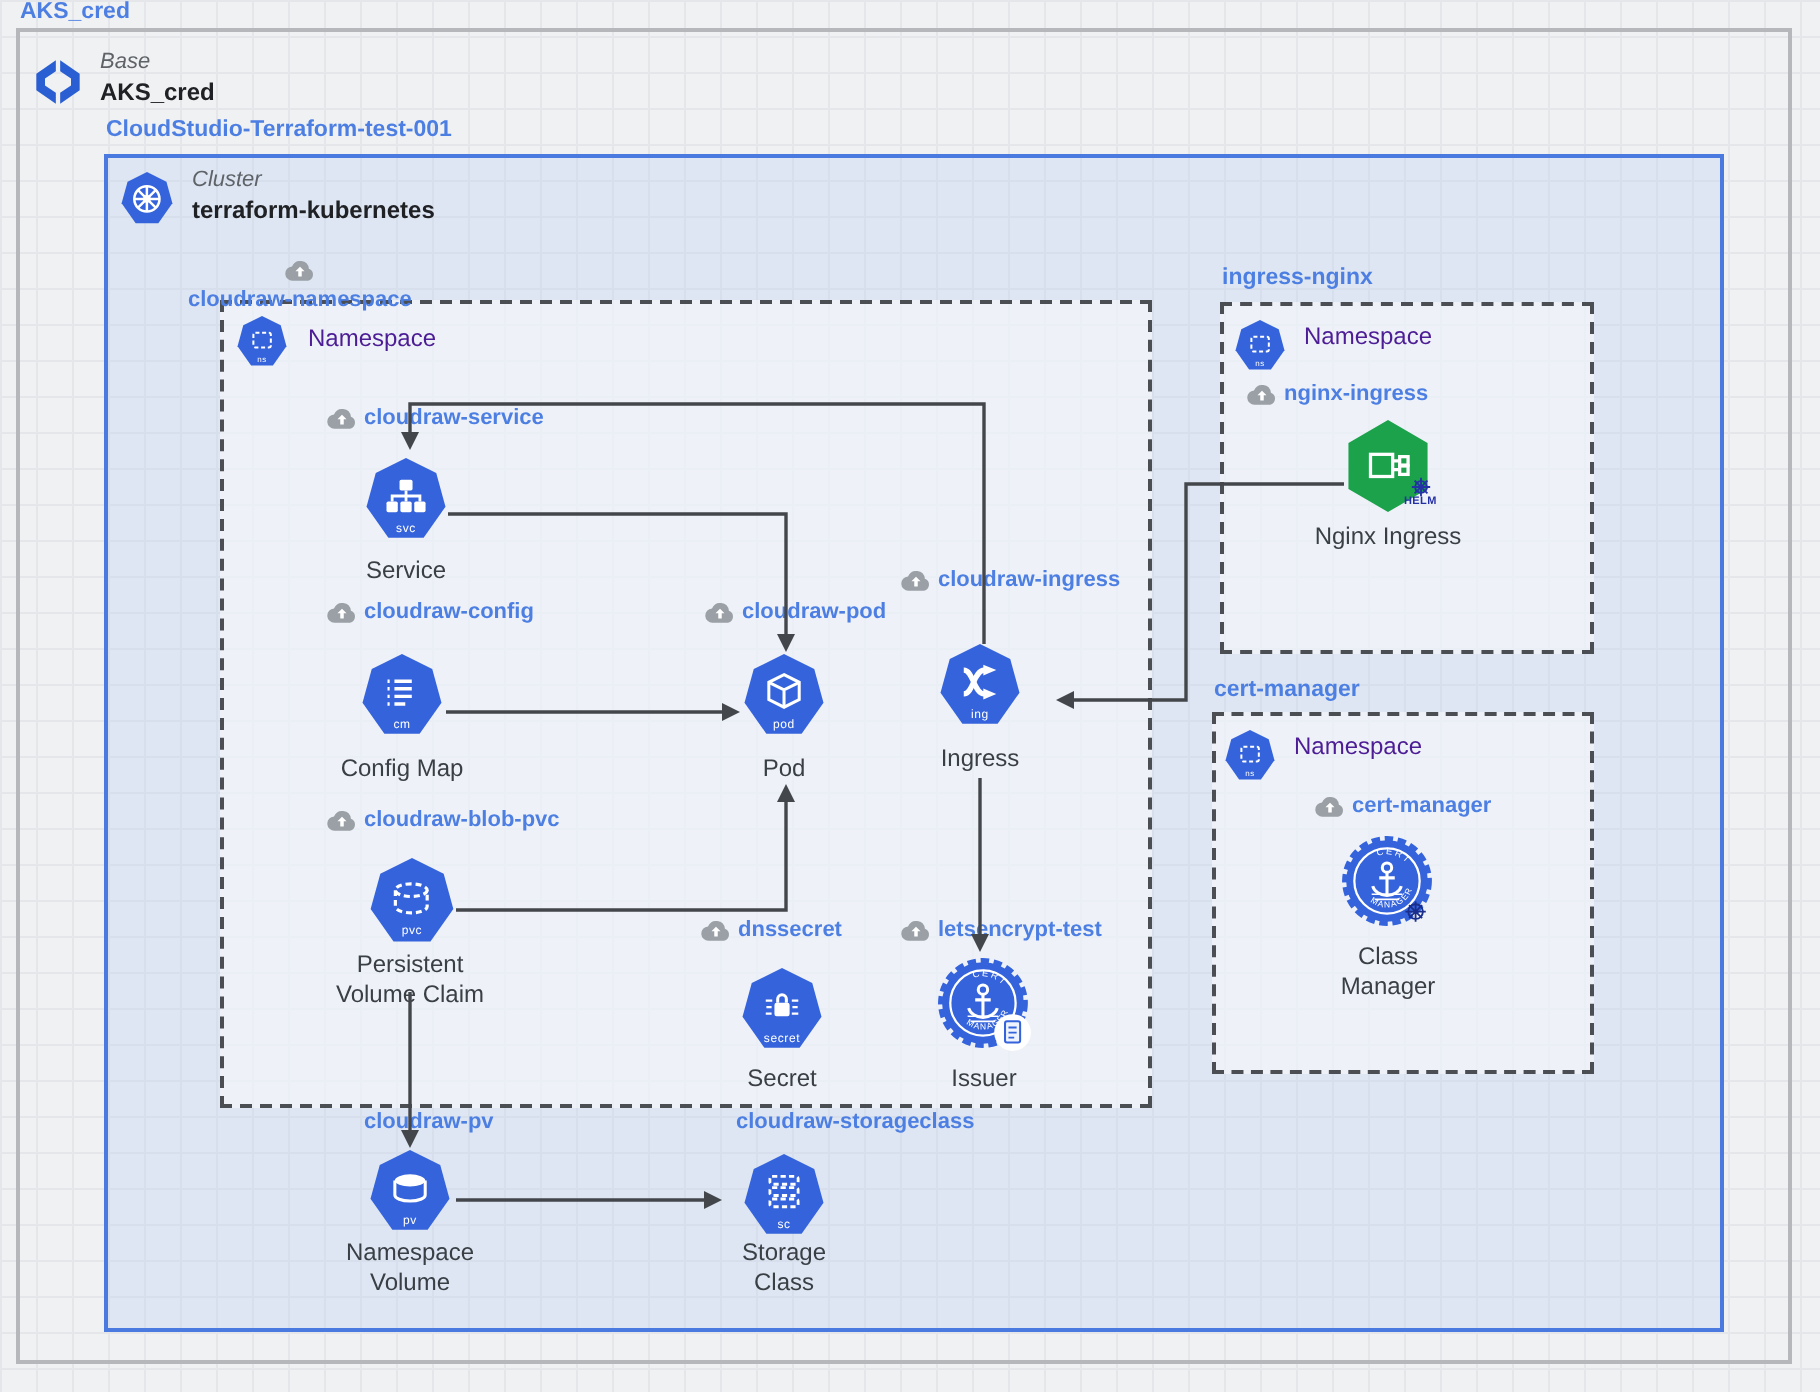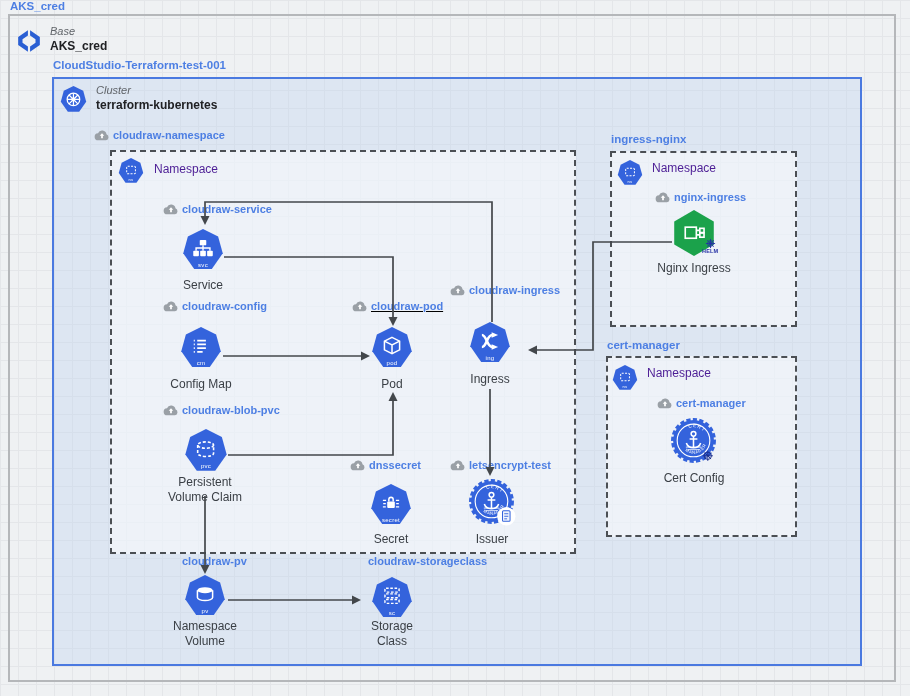--- a/index.html
+++ b/index.html
@@ -60,21 +60,21 @@
     <g stroke="#fff" stroke-width="1.6" fill="none">
       <circle cx="12" cy="12" r="8"></circle>
       <path d="M12 4v16M4 12h16M6.4 6.4l11.2 11.2M17.6 6.4 6.4 17.6"></path>
     </g>
     <circle cx="12" cy="12" r="2.4" fill="#fff"></circle>
   </svg>
 </div>
 <div class="abs type-label" style="left:96px;top:84px;">Cluster</div>
 <div class="abs name-label" style="left:96px;top:98px;">terraform-kubernetes</div>
 
-<div class="abs klabel" style="left:94px;top:129px;">
+<div class="abs klabel" style="left:94px;top:129px;flex-direction:column;">
   <svg class="cloud-ic" width="16" height="12" viewBox="0 0 24 18">
     <path fill="#9aa0a6" d="M6.5 17A5.3 5.3 0 0 1 6 6.4 6.6 6.6 0 0 1 18.7 8 4.7 4.7 0 0 1 18 17z"></path>
     <path fill="#fff" d="M12 6.5l3.4 3.5h-2.1v3.8h-2.6V10H8.6z"></path>
   </svg>
   <span class="txt">cloudraw-namespace</span>
 </div>
 <div class="abs dashed-box" style="left:110px;top:150px;width:462px;height:400px;"></div>
 <div class="abs hepta" style="left:118px;top:158px;width:26px;height:26px;">
   <svg viewBox="0 0 24 24">
       <rect x="5.5" y="6.5" width="13" height="11" rx="1.5" fill="none" stroke="#fff" stroke-width="1.5" stroke-dasharray="3 2"></rect>
@@ -115,21 +115,21 @@
   <svg viewBox="0 0 24 24">
       <g stroke="#fff" stroke-width="1.6" fill="none">
     <path d="M8.5 7h8M8.5 10.5h8M8.5 14h8M8.5 17.5h5"></path>
     <path d="M5.3 7h1M5.3 10.5h1M5.3 14h1M5.3 17.5h1"></path>
       </g>
   </svg>
   <span class="hbadge">cm</span>
 </div>
 <div class="abs ktitle" style="left:141px;top:377px;width:120px;">Config Map</div>
 
-<div class="abs klabel" style="left:352px;top:300px;text-decoration:underline;">
+<div class="abs klabel" style="left:352px;top:300px;">
   <svg class="cloud-ic" width="16" height="12" viewBox="0 0 24 18">
       <path fill="#9aa0a6" d="M6.5 17A5.3 5.3 0 0 1 6 6.4 6.6 6.6 0 0 1 18.7 8 4.7 4.7 0 0 1 18 17z"></path>
       <path fill="#fff" d="M12 6.5l3.4 3.5h-2.1v3.8h-2.6V10H8.6z"></path>
     </svg>
   <span class="txt">cloudraw-pod</span>
 </div>
 <div class="abs hepta" style="left:371px;top:327px;width:42px;height:42px;">
   <svg viewBox="0 0 24 24">
       <g stroke="#fff" stroke-width="1.4" fill="none">
     <path d="M12 4l7 3.5v8L12 19l-7-3.5v-8z"></path>
@@ -254,21 +254,21 @@
 <div class="abs group-label" style="left:611px;top:133px;">ingress-nginx</div>
 <div class="abs dashed-box" style="left:610px;top:151px;width:183px;height:172px;"></div>
 <div class="abs hepta" style="left:617px;top:160px;width:26px;height:26px;">
   <svg viewBox="0 0 24 24">
       <rect x="5.5" y="6.5" width="13" height="11" rx="1.5" fill="none" stroke="#fff" stroke-width="1.5" stroke-dasharray="3 2"></rect>
     </svg>
   <span class="hbadge small">ns</span>
 </div>
 <div class="abs ns-title" style="left:652px;top:161px;">Namespace</div>
 
-<div class="abs klabel" style="left:655px;top:191px;justify-content:flex-end;">
+<div class="abs klabel" style="left:623px;top:191px;justify-content:flex-end;">
   <svg class="cloud-ic" width="16" height="12" viewBox="0 0 24 18">
       <path fill="#9aa0a6" d="M6.5 17A5.3 5.3 0 0 1 6 6.4 6.6 6.6 0 0 1 18.7 8 4.7 4.7 0 0 1 18 17z"></path>
       <path fill="#fff" d="M12 6.5l3.4 3.5h-2.1v3.8h-2.6V10H8.6z"></path>
     </svg>
   <span class="txt">nginx-ingress</span>
 </div>
 <div class="abs hexa" style="left:671px;top:210px;width:46px;height:46px;">
   <svg width="28" height="28" viewBox="0 0 24 24">
       <g fill="none" stroke="#fff" stroke-width="1.4">
     <rect x="4.5" y="7" width="9.5" height="9.5"></rect>
@@ -318,21 +318,21 @@
       <circle cx="24" cy="16.5" r="2.3"></circle>
         <path d="M24 18.8V29.5M20.2 21.5h7.6M17 25.5a7.2 6 0 0 0 14 0"></path>
     </g>
     <path d="M16.5 29.5h15M18 32h12" stroke="#fff" stroke-width=".8"></path>
     <g stroke="#1a2e8c" stroke-width=".9" fill="none">
       <circle cx="38" cy="38" r="3.6"></circle>
         <path d="M38 33v10M33 38h10M34.8 34.8l6.4 6.4M41.2 34.8l-6.4 6.4"></path>
     </g>
   </svg>
 </div>
-<div class="abs ktitle" style="left:654px;top:471px;width:80px;">Cert Config</div>
+<div class="abs ktitle" style="left:654px;top:471px;width:80px;">Class Manager</div>
 
 <svg class="connectors" width="910" height="696" viewBox="0 0 910 696">
   <g stroke="#43474b" stroke-width="1.7" fill="none">
     <path d="M492 322V202H205v14"></path>
     <path d="M224 257h169v60"></path>
     <path d="M223 356h138"></path>
     <path d="M228 455h165v-54"></path>
     <path d="M672 242h-79v108h-56"></path>
     <path d="M490 389v78"></path>
     <path d="M205 496v69"></path>

